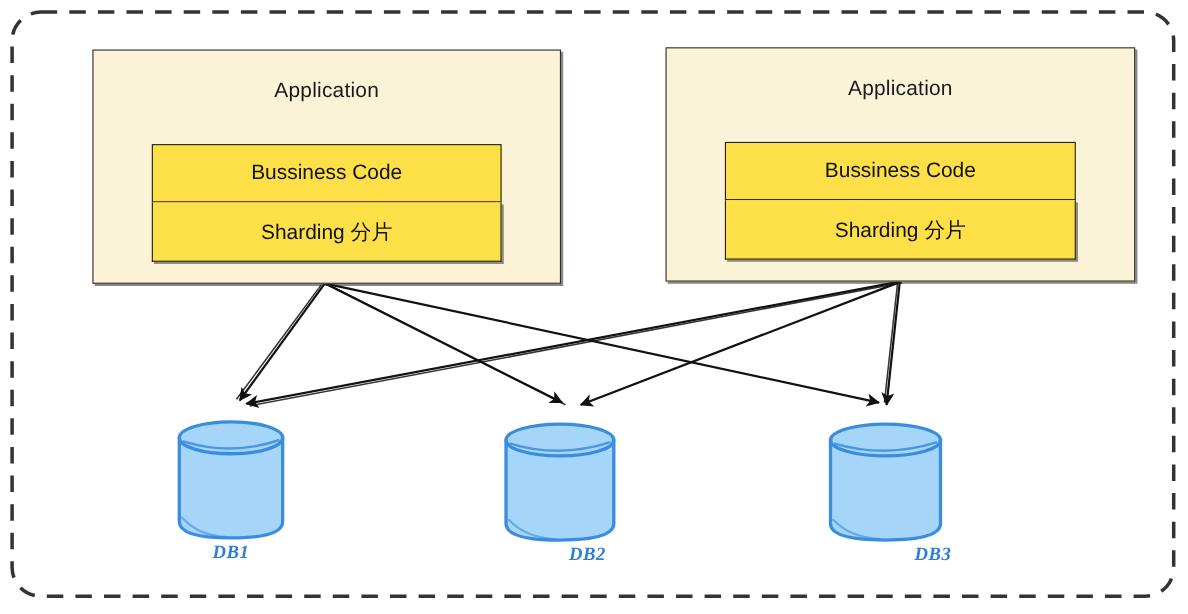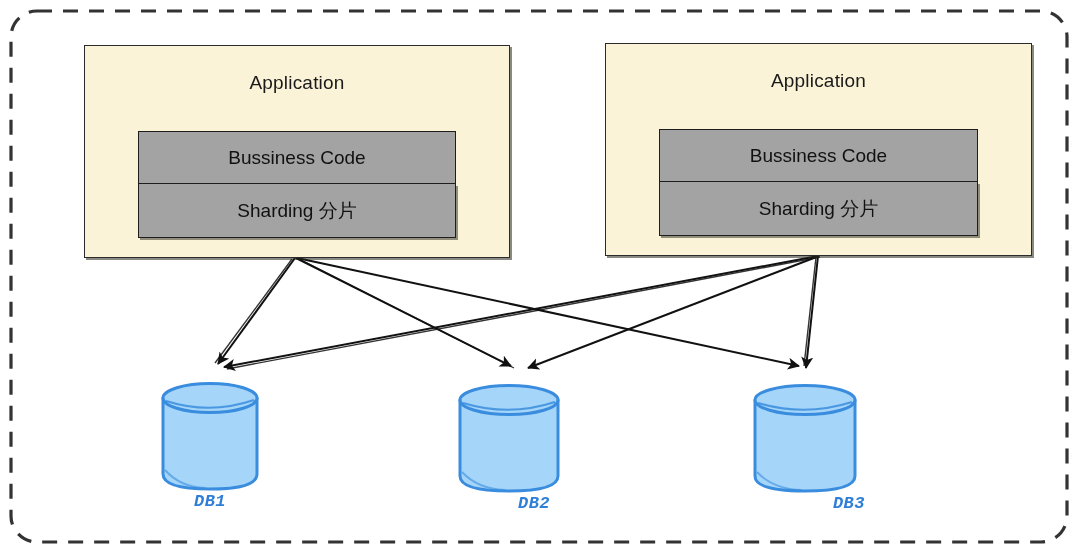--- a/index.html
+++ b/index.html
@@ -10,28 +10,28 @@
   #arrows{z-index:3;pointer-events:none;}
   #cylinders{z-index:2;}
   #boundary{z-index:1;}
 
   .app-box{position:absolute;z-index:4;background:#faf3d8;
            border:1.5px solid #2b2b2b;box-sizing:border-box;
            box-shadow:2px 2px 0 rgba(40,40,30,.55);}
   .app-title{position:absolute;left:0;right:0;top:26px;text-align:center;
              font-size:19px;color:#1a1a1a;letter-spacing:.2px;}
   .stack{position:absolute;left:0;right:0;}
-  .green-row{background:#a3a3a3;border:1.5px solid #1d1d1d;box-sizing:border-box;
+  .green-row{background:#fde047;border:1.5px solid #1d1d1d;box-sizing:border-box;
              height:53px;display:flex;align-items:center;justify-content:center;
              font-size:19px;color:#111111;}
   .green-row.second{border-top:none;height:54px;
                     box-shadow:2px 2px 0 rgba(40,40,30,.5);text-align:right;}
 
   .db-label{position:absolute;z-index:5;text-align:center;width:120px;
-            font-family:Liberation Mono, monospace;font-style:italic;font-weight:bold;
+            font-family:Liberation Serif, serif;font-style:italic;font-weight:bold;
             font-size:17px;color:#2f7fd6;letter-spacing:.5px;}
 </style>
 </head>
 <body>
 
 <div id="canvas">
 
   <svg class="layer" id="boundary" viewBox="0 0 1080 558">
     <rect x="11" y="11" width="1056" height="531" rx="26" ry="26" fill="none" stroke="#333333" stroke-width="3.2" stroke-dasharray="15 11" stroke-linecap="butt"></rect>
   </svg>

